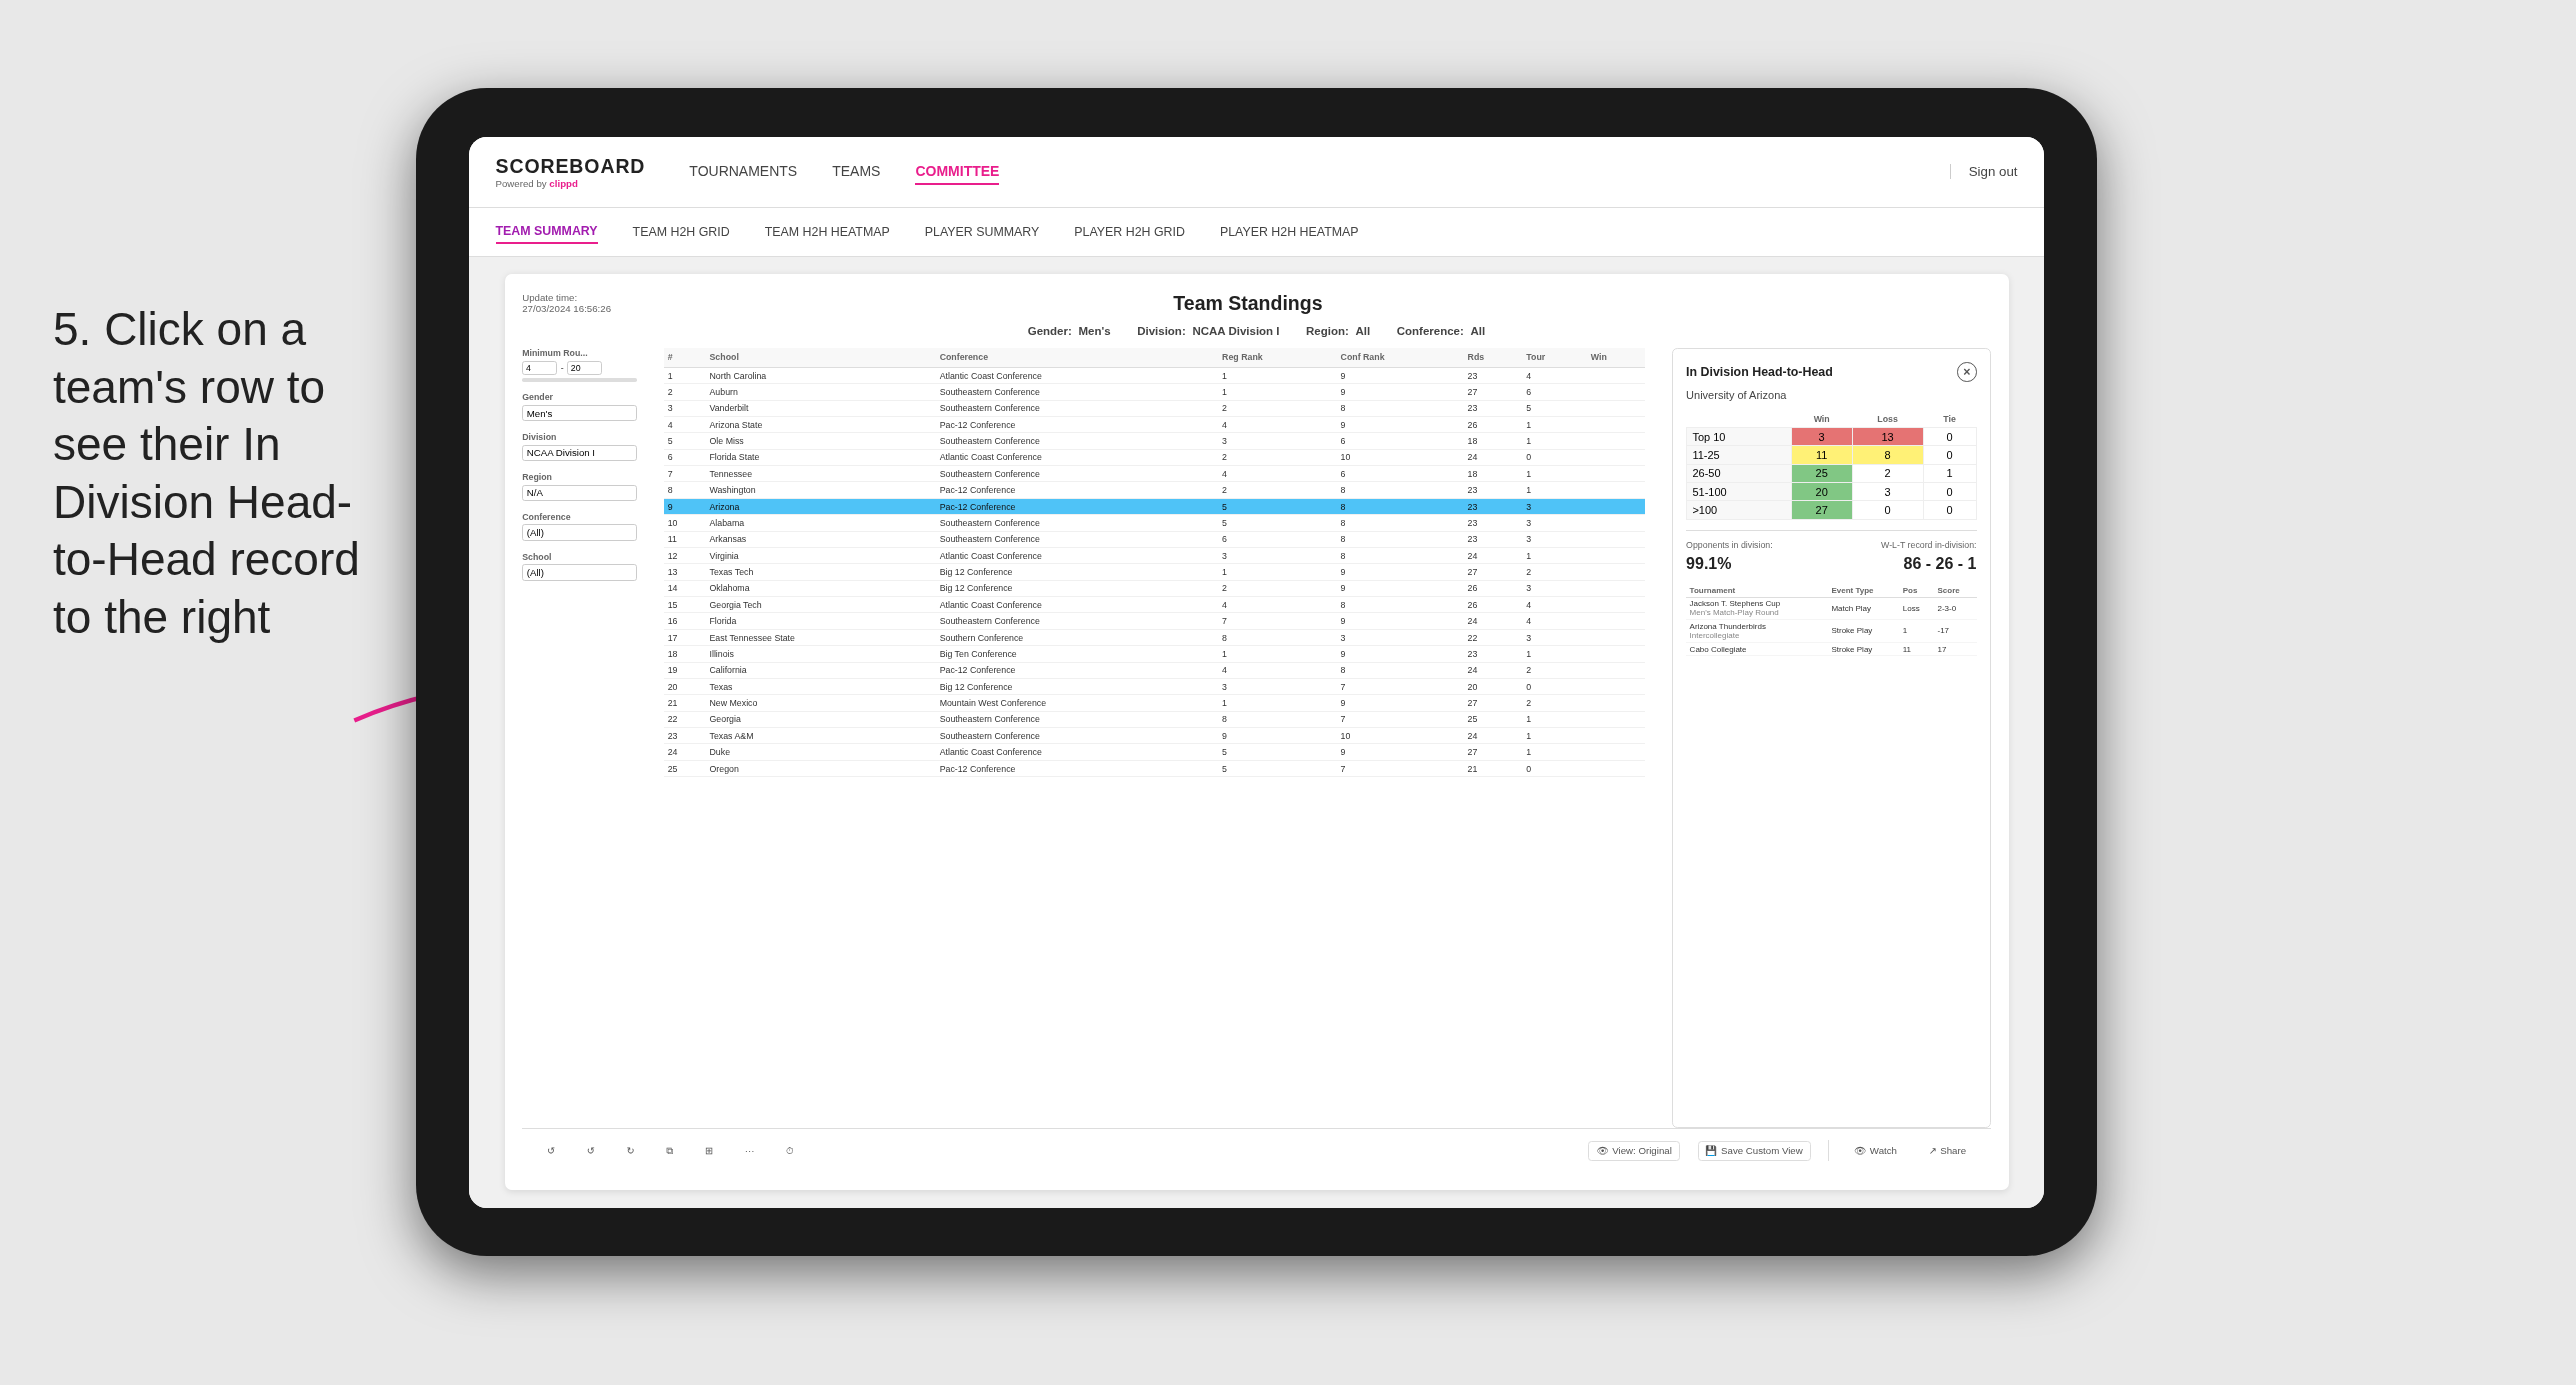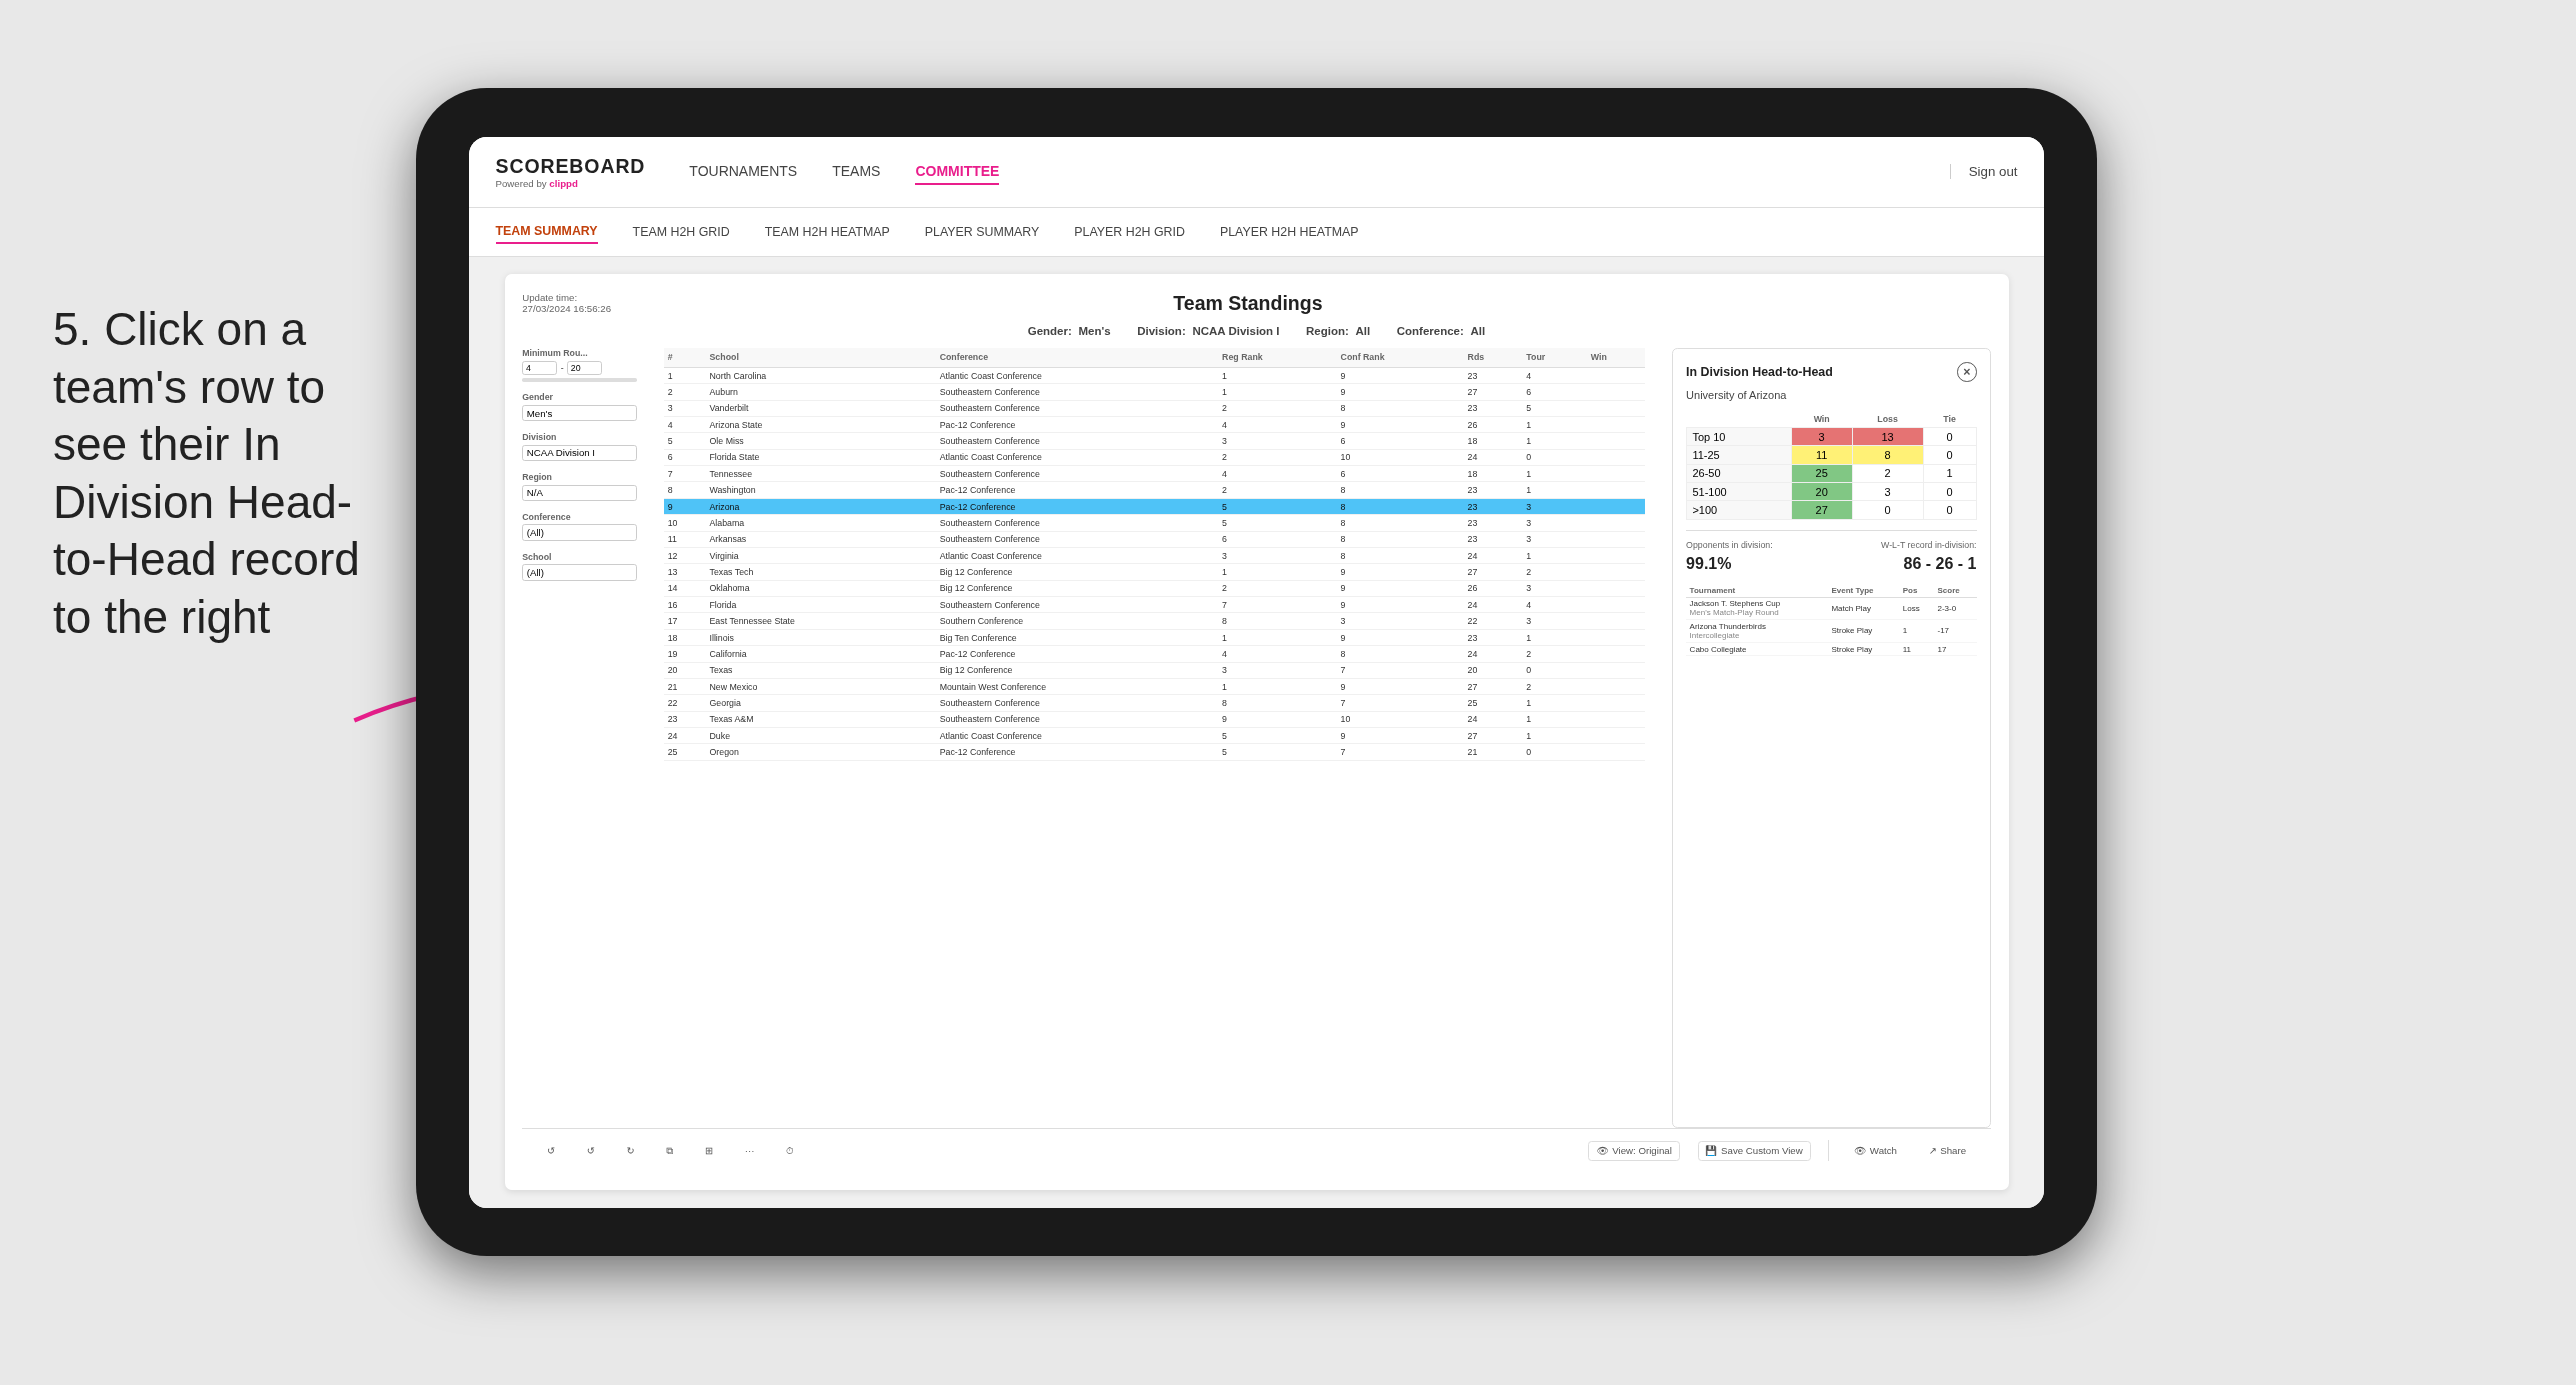--- a/index.html
+++ b/index.html
@@ -137,21 +137,21 @@
 
     .sub-nav-item {
       font-size: 12.4px;
       color: #444;
       cursor: pointer;
       padding: 4.4px 0;
       white-space: nowrap;
     }
 
     .sub-nav-item.active {
-      color: #c2410c;
+      color: #a21caf;
       border-bottom: 2.7px solid #e91e8c;
       font-weight: 600;
     }
 
     
     .main-content {
       flex: 1;
       background: #f0f0f0;
       padding: 17.7px;
       overflow: hidden;
@@ -738,20 +738,30 @@
                       <td>14</td>
                       <td>Oklahoma</td>
                       <td>Big 12 Conference</td>
                       <td>2</td>
                       <td>9</td>
                       <td>26</td>
                       <td>3</td>
                       <td></td>
                     </tr>
                     <tr style="cursor: pointer;">
+                      <td>15</td>
+                      <td>Georgia Tech</td>
+                      <td>Atlantic Coast Conference</td>
+                      <td>4</td>
+                      <td>8</td>
+                      <td>26</td>
+                      <td>4</td>
+                      <td></td>
+                    </tr>
+                    <tr style="cursor: pointer;">
                       <td>16</td>
                       <td>Florida</td>
                       <td>Southeastern Conference</td>
                       <td>7</td>
                       <td>9</td>
                       <td>24</td>
                       <td>4</td>
                       <td></td>
                     </tr>
                     <tr style="cursor: pointer;">

